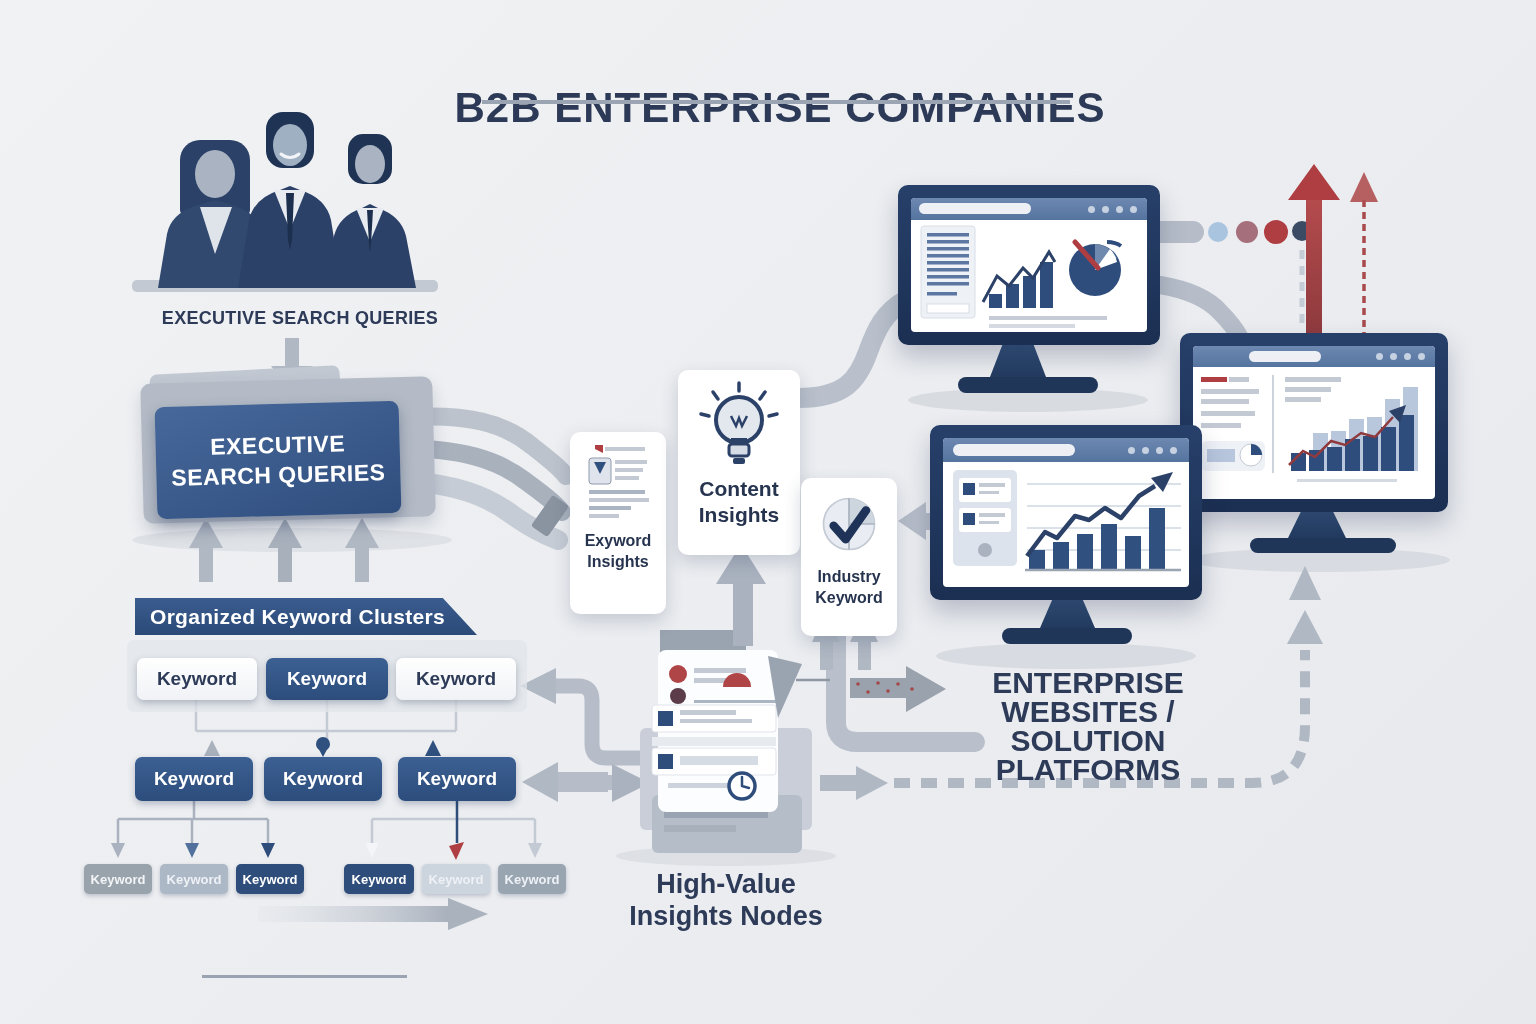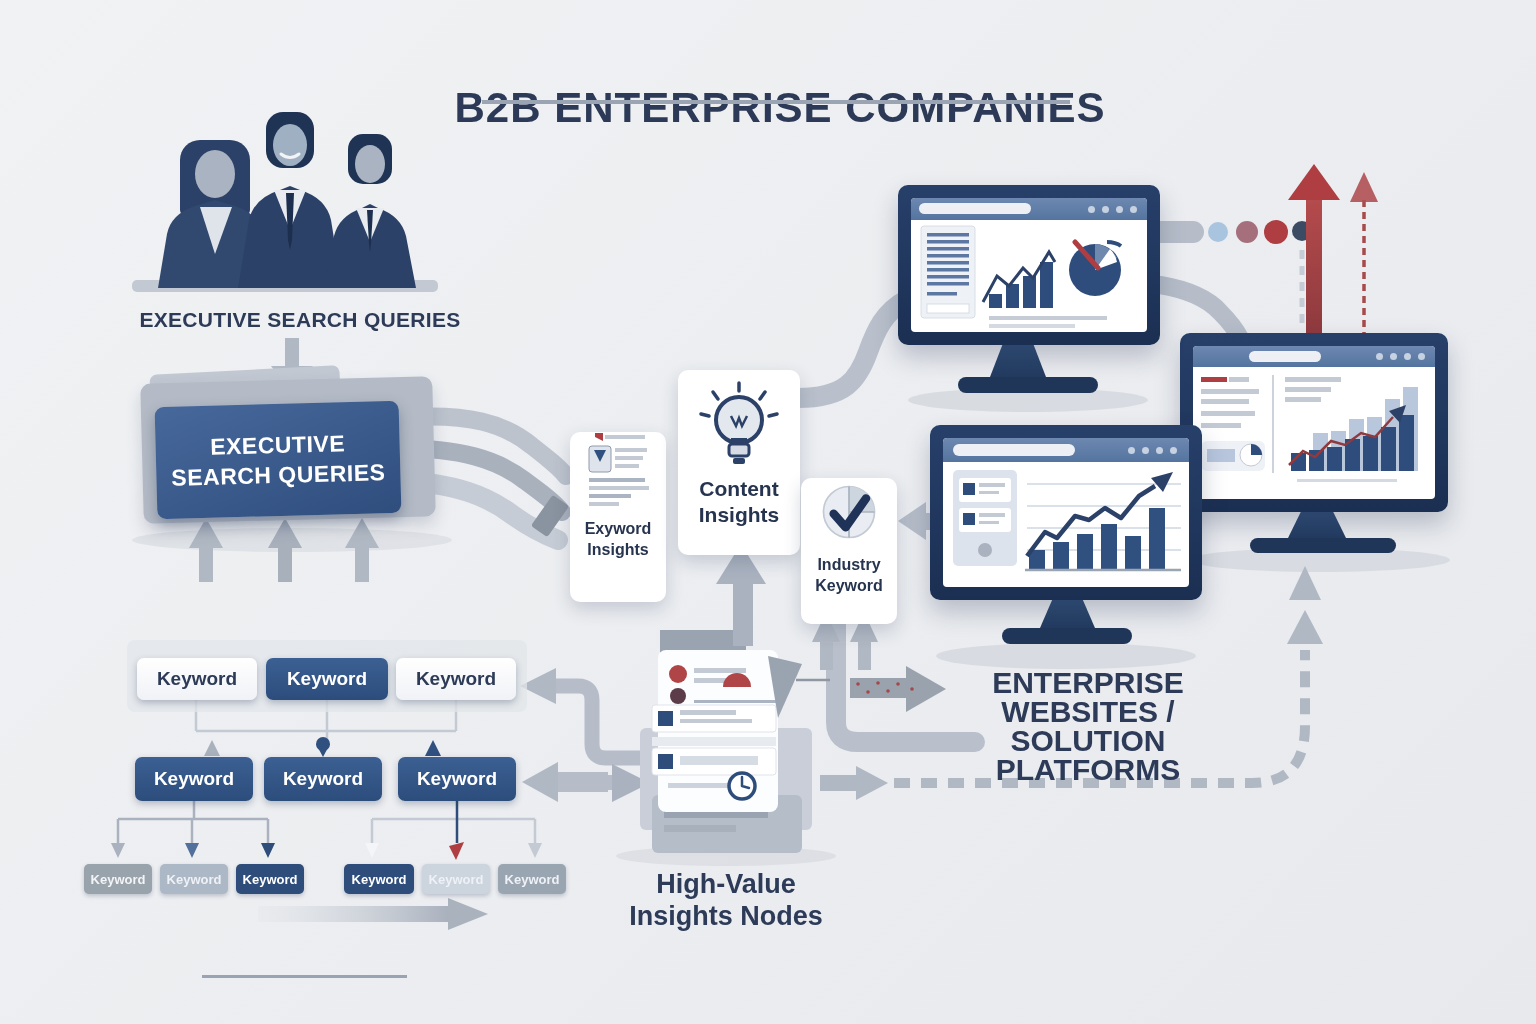--- a/index.html
+++ b/index.html
@@ -189,30 +189,33 @@
       <path d="M146 81 L154 81 L152 128 L150 138 L148 128 Z" fill="#1c2f4e"></path>
     </g>
     <g>
       <rect x="208" y="22" width="44" height="50" rx="15" fill="#1f3355"></rect>
       <ellipse cx="230" cy="52" rx="15" ry="19" fill="#a9b3c2"></ellipse>
       <path d="M184 176 L194 124 Q199 104 222 96 L230 92 L238 96 Q261 104 266 124 L276 176 Z" fill="#2c4168"></path>
       <path d="M216 96 L230 130 L244 96 Z" fill="#e8ecf1"></path>
       <path d="M227 98 L233 98 L231 132 L230 140 L229 132 Z" fill="#1c2f4e"></path>
     </g>
   </svg>
-  <div class="abs h-label" style="left:130px;top:308px;width:340px;font-size:21px;letter-spacing:.3px">EXECUTIVE SEARCH QUERIES</div>
+  <div class="abs h-label" style="left:130px;top:308px;width:340px;font-size:18px;letter-spacing:.3px">EXECUTIVE SEARCH QUERIES</div>
 
   <div class="abs folder-flap"></div>
   <div class="abs folder-back"></div>
   <div class="abs folder-front">
     <span>EXECUTIVE</span>
     <span>SEARCH QUERIES</span>
   </div>
 
   <div class="abs kw-panel"></div>
+  <div class="abs banner">
+    <span>Organized Keyword Clusters</span>
+  </div>
 
   <div class="abs chip white" style="left:137px;top:658px;width:120px">
       <span>Keyword</span>
     </div>
   <div class="abs chip blue" style="left:266px;top:658px;width:122px">
       <span>Keyword</span>
     </div>
   <div class="abs chip white" style="left:396px;top:658px;width:120px">
       <span>Keyword</span>
     </div>
@@ -241,21 +244,21 @@
     </div>
   <div class="abs chip-sm" style="left:422px;top:864px;width:68px;background:#ccd4de;color:#eef1f6">
       <span>Keyword</span>
     </div>
   <div class="abs chip-sm" style="left:498px;top:864px;width:68px;background:#9aa5b2;color:#eef1f6">
       <span>Keyword</span>
     </div>
 
   <div class="abs" style="left:202px;top:975px;width:205px;height:3px;background:#9aa3b2;z-index:6"></div>
 
-  <div class="abs card" style="left:570px;top:432px;width:96px;height:170px;">
+  <div class="abs card" style="left:570px;top:432px;width:96px;height:170px;padding-top:12px">
     <svg width="66" height="78" viewBox="0 0 66 78">
       <polygon points="10,1 18,1 18,9 10,5" fill="#ae3e41"></polygon>
       <rect x="20" y="3" width="40" height="4" fill="#c3cad4"></rect>
       <rect x="4" y="14" width="22" height="26" rx="3" fill="#dfe4ec" stroke="#8f9aac"></rect>
       <polygon points="9,18 21,18 15,30" fill="#30517f"></polygon>
       <rect x="30" y="16" width="32" height="4" fill="#c3cad4"></rect>
       <rect x="30" y="24" width="28" height="4" fill="#c3cad4"></rect>
       <rect x="30" y="32" width="24" height="4" fill="#c3cad4"></rect>
       <rect x="4" y="46" width="56" height="4" fill="#aab4c3"></rect>
       <rect x="4" y="54" width="60" height="4" fill="#c3cad4"></rect>
@@ -282,21 +285,21 @@
       <path d="M38 60 h16" stroke="#2c4168" stroke-width="4"></path>
       <rect x="36" y="64" width="20" height="12" rx="3" fill="#d6dce5" stroke="#2c4168" stroke-width="3"></rect>
       <rect x="40" y="78" width="12" height="6" rx="2" fill="#2c4168"></rect>
     </svg>
     <div class="card-label" style="font-size:21px;line-height:26px;margin-top:4px">
       <div>Content</div>
       <div>Insights</div>
     </div>
   </div>
 
-  <div class="abs card" style="left:801px;top:478px;width:96px;height:146px;">
+  <div class="abs card" style="left:801px;top:478px;width:96px;height:146px;padding-top:12px">
     <svg width="68" height="68" viewBox="0 0 80 80">
       <circle cx="40" cy="40" r="30" fill="#e9edf3" stroke="#c3cad4" stroke-width="2"></circle>
       <path d="M40 40 L40 10 A30 30 0 0 1 70 40 Z" fill="#cdd5df"></path>
       <path d="M40 10 V70 M40 40 H70" stroke="#aab2bf" stroke-width="2"></path>
       <path d="M22 42 L36 58 L60 24" stroke="#1e3357" stroke-width="10" fill="none" stroke-linecap="round" stroke-linejoin="round"></path>
     </svg>
     <div class="card-label" style="font-size:16px;line-height:21px;margin-top:8px">
       <div>Industry</div>
       <div>Keyword</div>
     </div>

